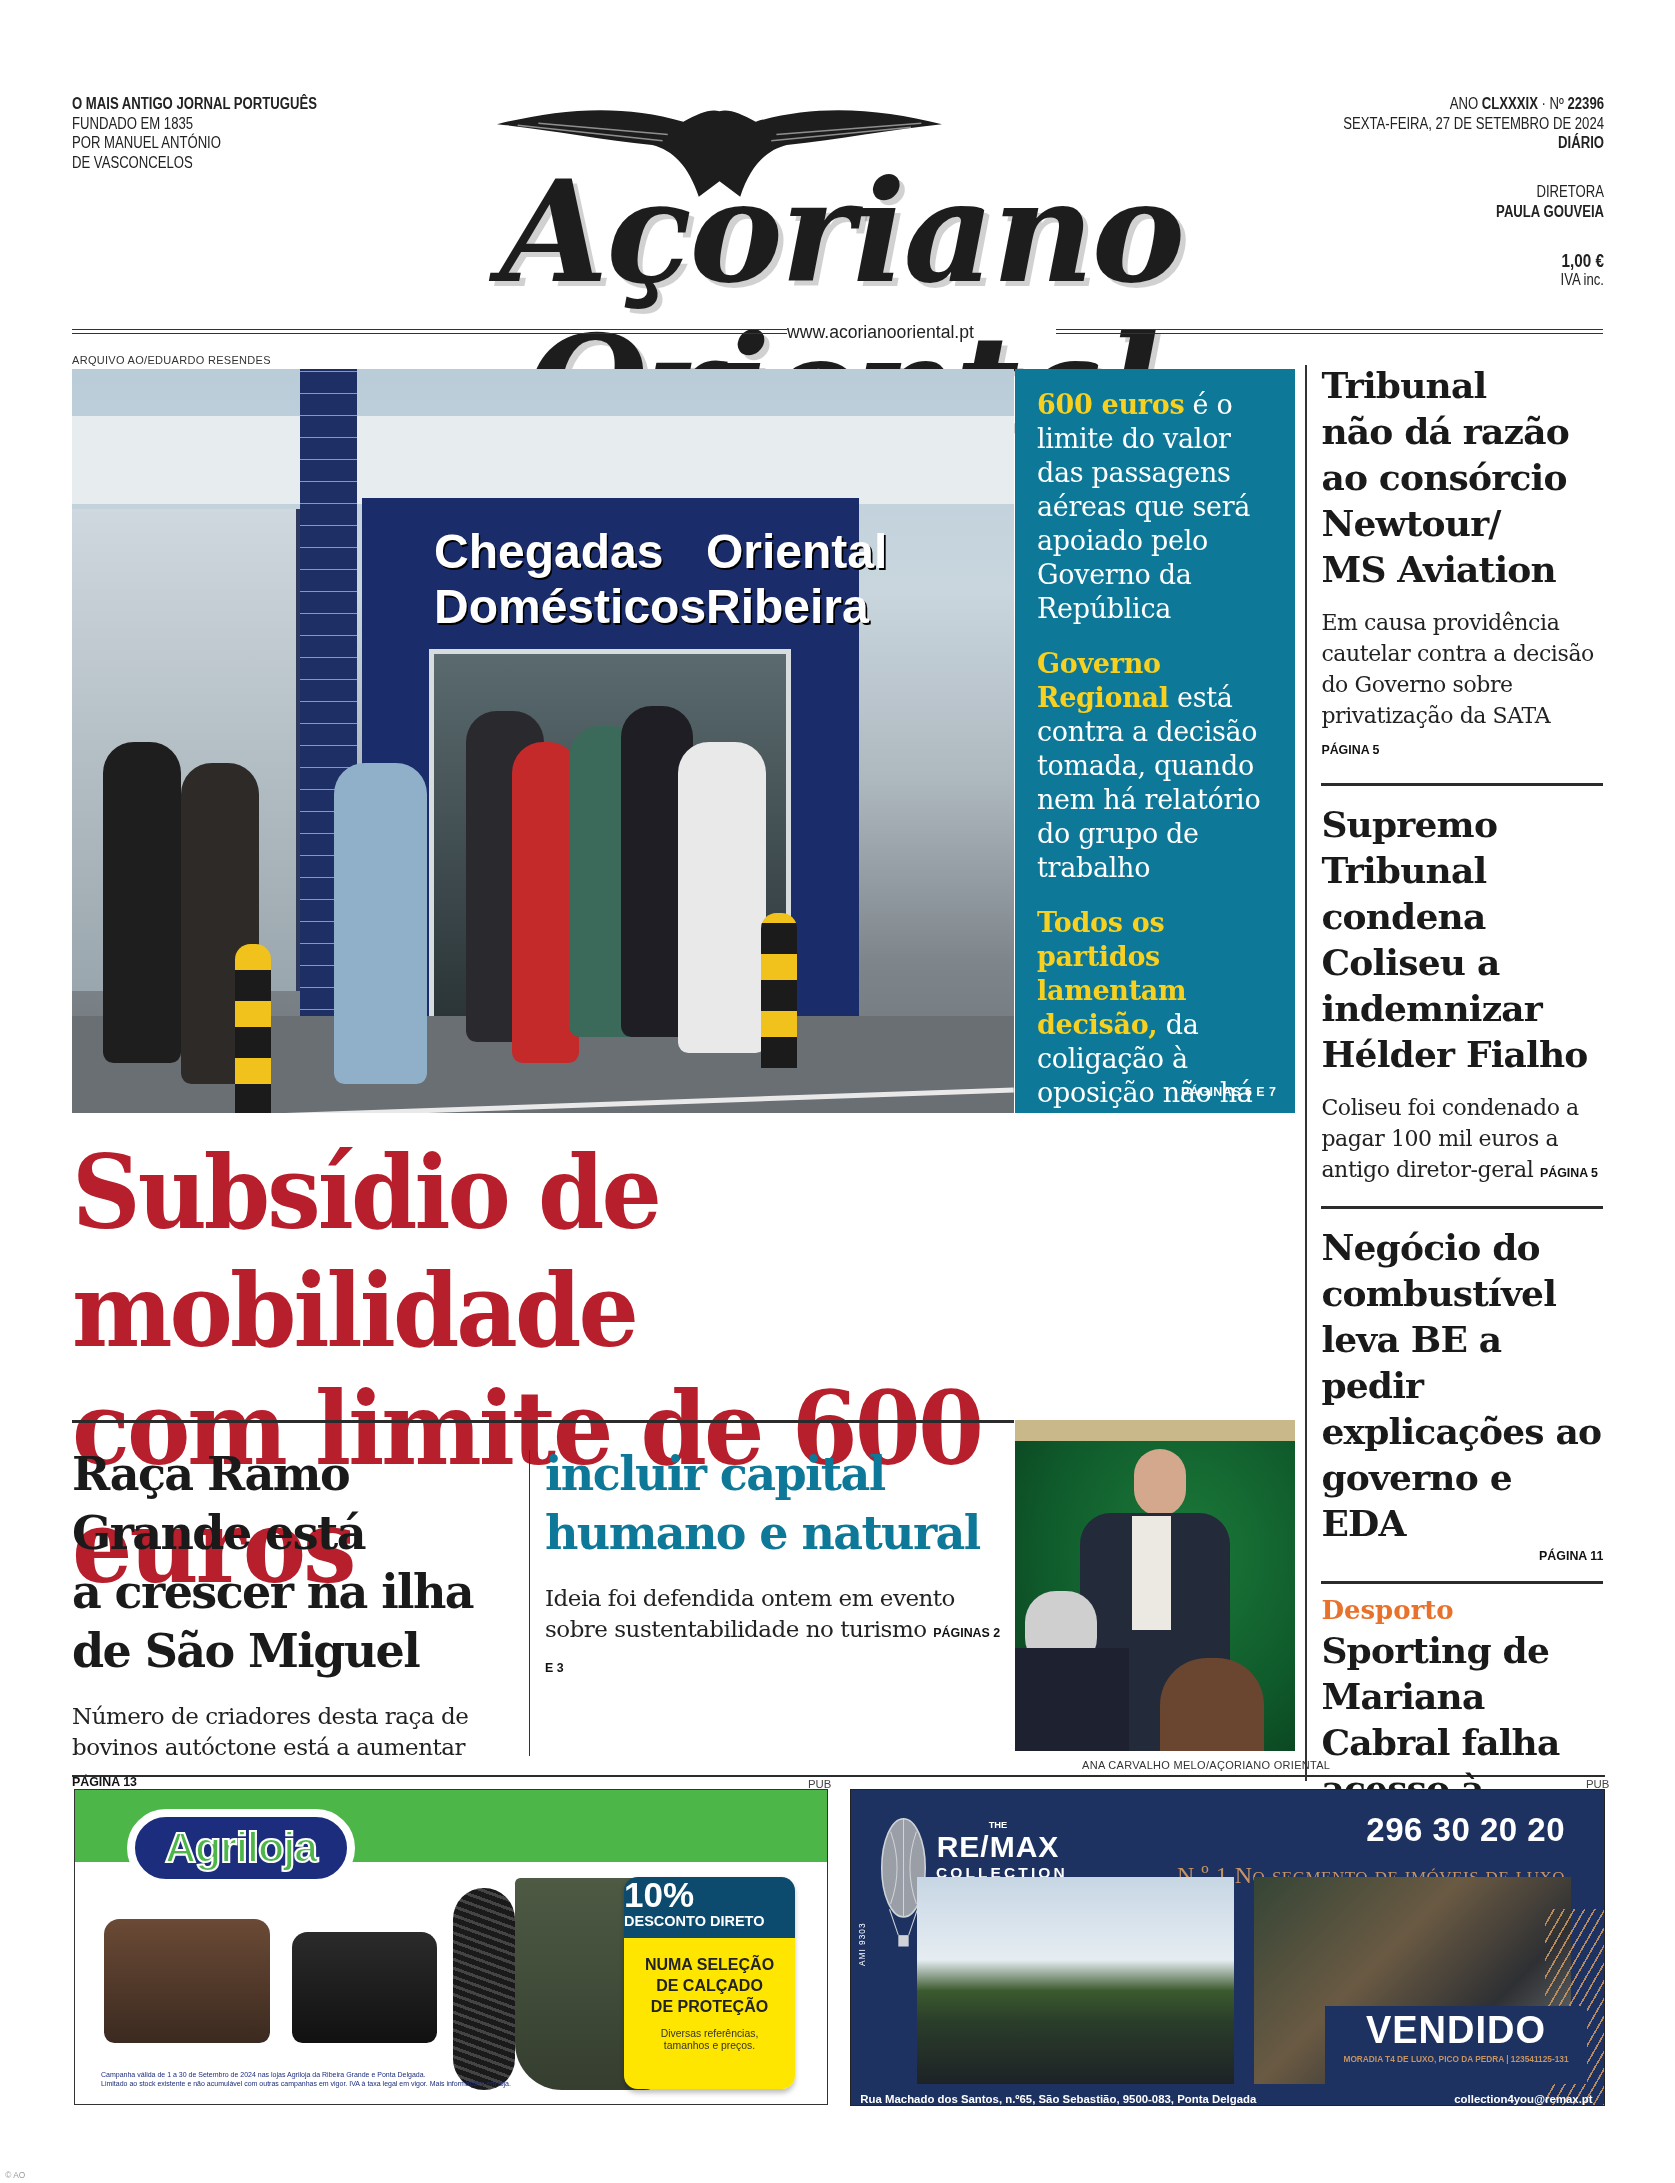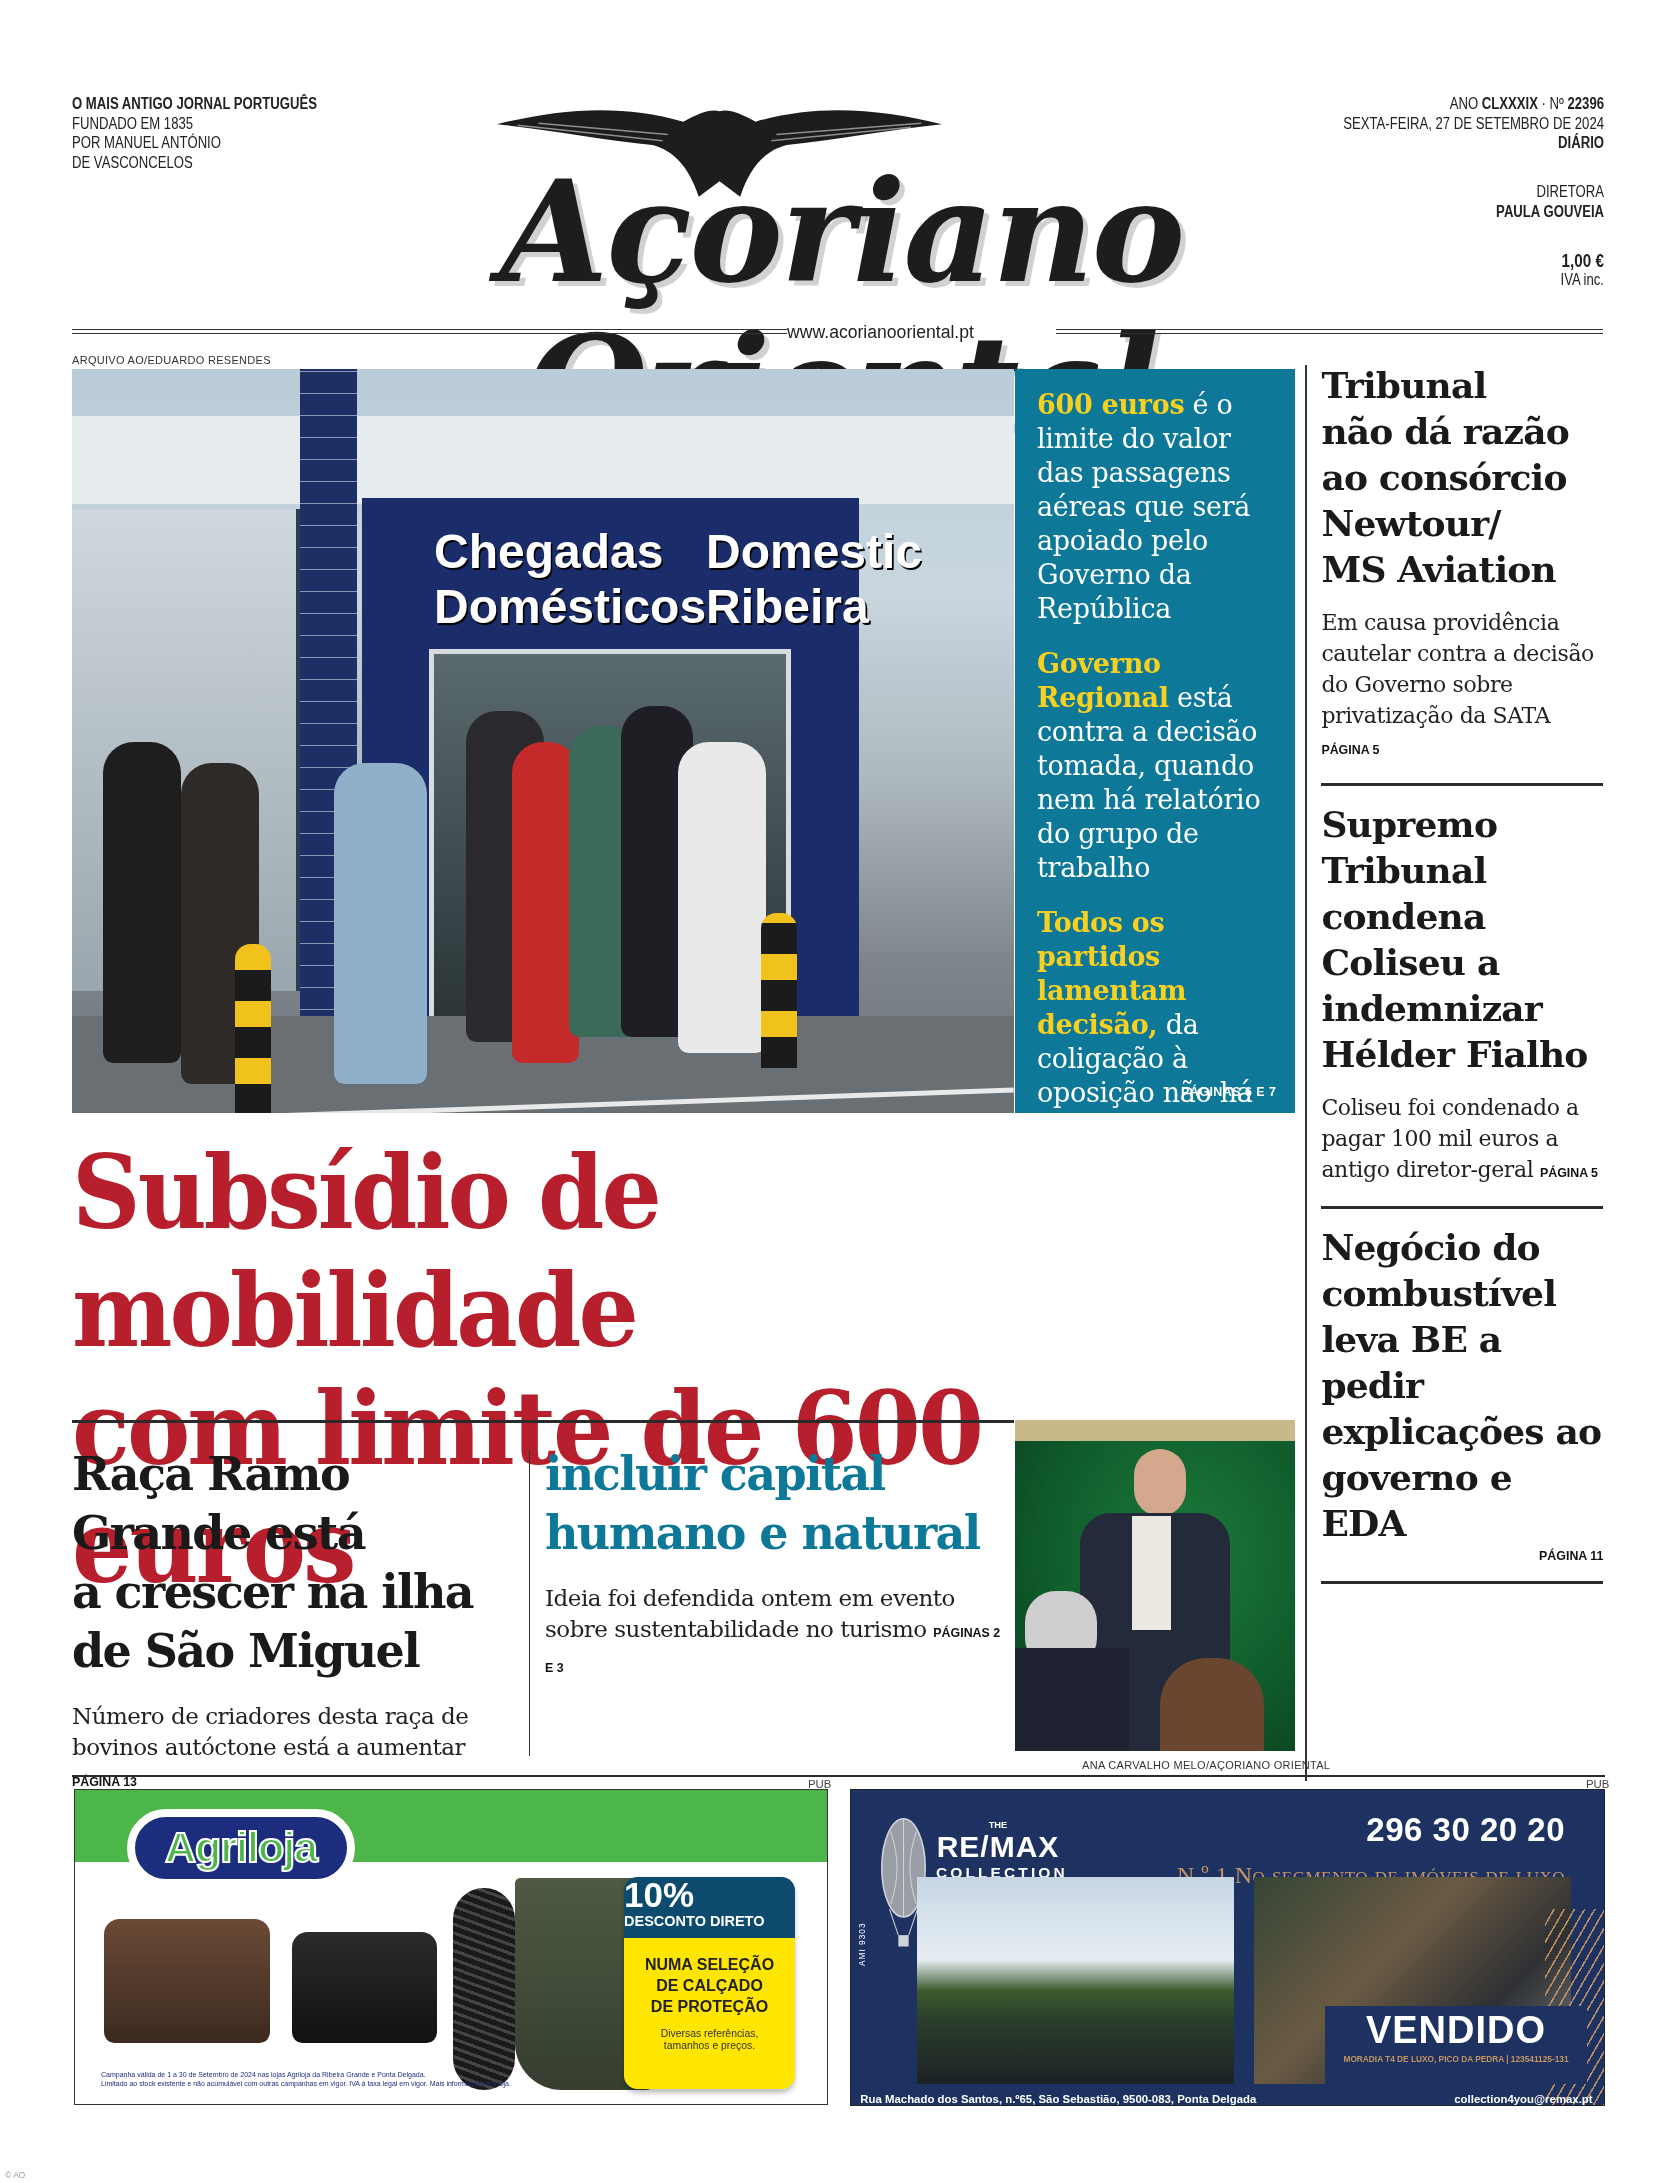--- a/index.html
+++ b/index.html
@@ -145,21 +145,21 @@
 <div class="abs lead-photo">
   <div class="bldg-white"></div>
   <div class="glass-left"></div>
   <div class="pillar"></div>
   <div class="portal"></div>
   <div class="sign" style="left:362px;top:155px;">
     <div>Chegadas</div>
     <div>Domésticos</div>
   </div>
   <div class="sign" style="left:634px;top:155px;">
-    <div>Domestic</div>
+    <div>Oriental</div>
     <div>Ribeira</div>
   </div>
   <div class="door"></div>
   <div class="ground"></div>
   <div class="stripe" style="left:0;top:735px;width:942px;transform:rotate(-2deg);"></div>
   <div class="person" style="left:31px;top:373px;width:78px;height:321px;background:#1e1e1e;"></div>
   <div class="person" style="left:109px;top:394px;width:78px;height:321px;background:#2d2a28;"></div>
   <div class="person" style="left:262px;top:394px;width:93px;height:321px;background:#8fb0c8;"></div>
   <div class="person" style="left:394px;top:342px;width:78px;height:331px;background:#2a2a2e;"></div>
   <div class="person" style="left:440px;top:373px;width:67px;height:321px;background:#c52a2a;"></div>
@@ -264,20 +264,33 @@
       <div>leva BE a pedir</div>
       <div>explicações ao</div>
       <div>governo e EDA</div>
     </div>
     <div style="text-align:right;width:282px;margin-top:3.1px;">
       <span class="pg">PÁGINA 11</span>
     </div>
   </div>
   <div class="rc-rule" style="margin:17.6px 0 11.4px 11.4px;width:282px;"></div>
 
+  <div style="padding-left:11.4px;">
+    <div class="kicker">Desporto</div>
+    <div class="rc-head" style="margin-top:2.1px;">
+      <div>Sporting de</div>
+      <div>Mariana</div>
+      <div>Cabral falha</div>
+      <div>acesso à</div>
+      <div>“Champions”</div>
+    </div>
+    <div style="text-align:right;width:282px;margin-top:2.1px;">
+      <span class="pg">PÁGINA 23</span>
+    </div>
+  </div>
 </div>
 
 <div class="abs pub" style="left:808px;top:1778px;">PUB</div>
 <div class="abs pub" style="left:1586px;top:1778px;">PUB</div>
 
 <div class="abs ad-agri">
   <div class="agri-band"></div>
   <div class="agri-logo">
       <span>Agriloja</span>
     </div>

